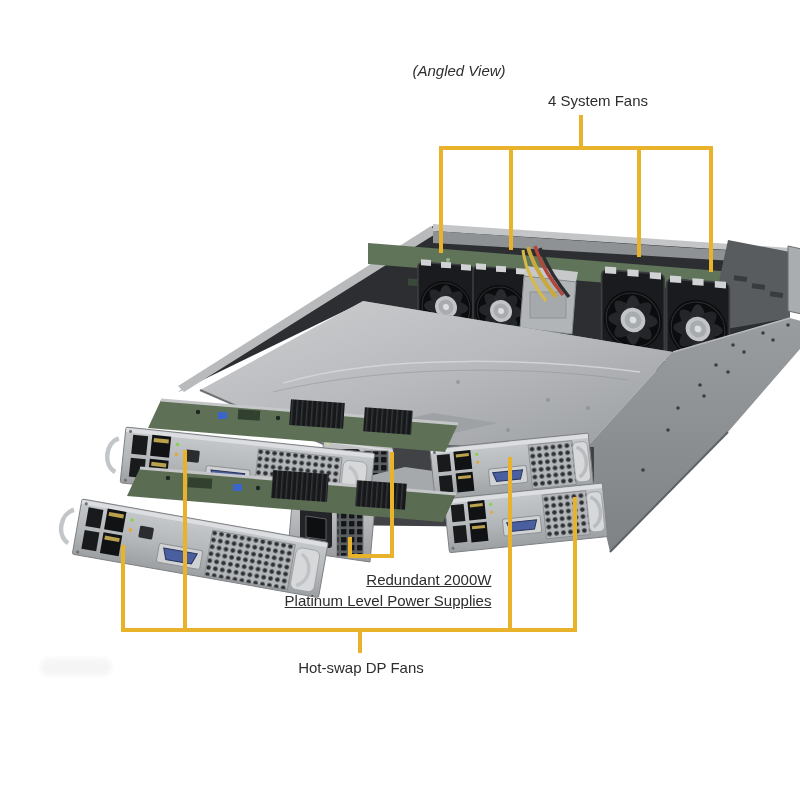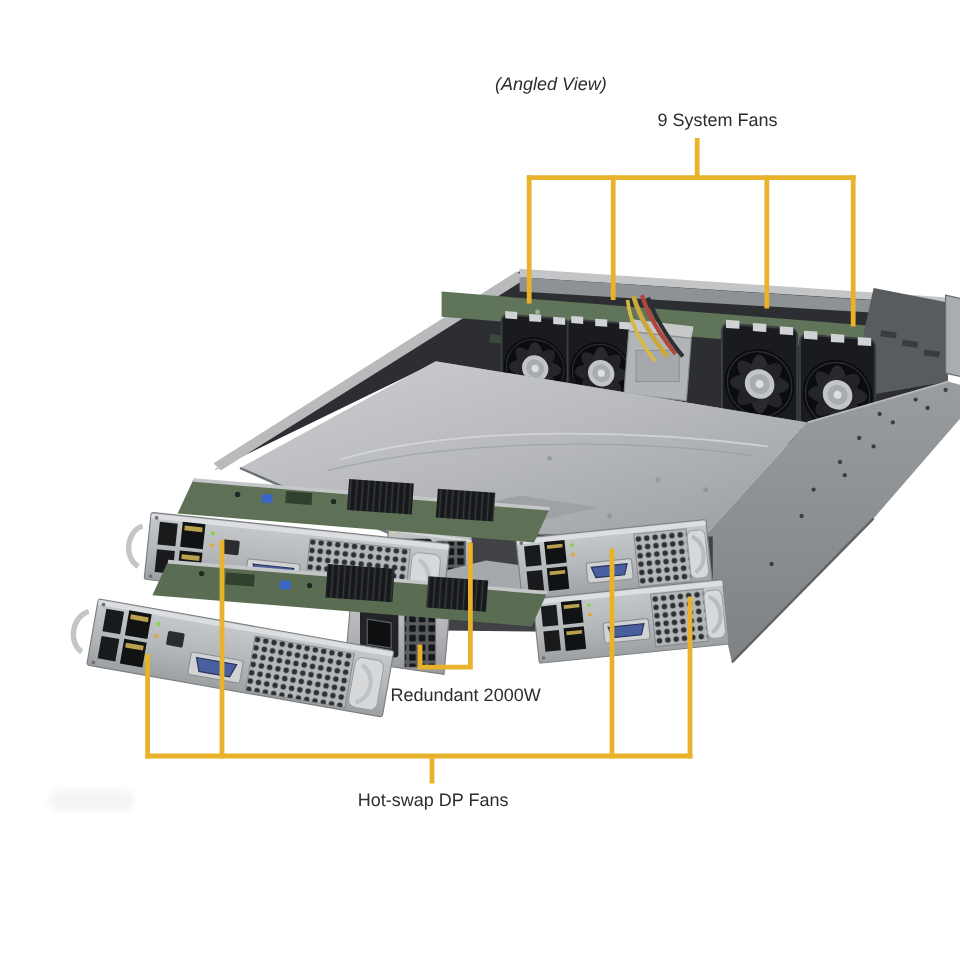--- a/index.html
+++ b/index.html
@@ -2,21 +2,21 @@
 <html style="--accent: #E8B32B; --text: #2D2D2D; --bg: #FFFFFF;"><head>
 <meta charset="utf-8">
 <style>
   html,body{margin:0;padding:0;background:#fff;}
   .stage{position:relative;width:800px;height:702px;background:var(--bg,#ffffff);overflow:hidden;
          font-family:"Liberation Sans",sans-serif;margin-left:28px;}
   .stage svg{position:absolute;left:0;top:0;}
   .lbl{position:absolute;transform:translateX(-50%);font-size:15px;color:var(--text,#2d2d2d);
        white-space:nowrap;z-index:5;}
   .lbl.italic{font-style:italic;}
-  .lbl.center2{text-align:right;line-height:21px;}
+  .lbl.center2{text-align:right;line-height:21px;text-decoration:underline;}
   .lbl.center2 span{display:block;}
   .watermark{position:absolute;left:12px;top:658px;width:72px;height:18px;border-radius:9px;
              background:#ebebed;opacity:.45;filter:blur(2px);z-index:1;}
 </style>
 </head>
 <body>
 
 <div class="stage">
 
   <svg width="800" height="800" viewBox="0 0 800 800">
@@ -262,22 +262,23 @@
         <line x1="482" y1="457" x2="482" y2="632"></line>
         <line x1="547" y1="497" x2="547" y2="632"></line>
         <line x1="93" y1="630" x2="549" y2="630"></line>
         <line x1="332" y1="630" x2="332" y2="653"></line>
       </g>
     </g>
   </svg>
 
   <div class="lbl italic" style="left:431px;top:62px">(Angled View)</div>
 
-  <div class="lbl" style="left:570px;top:92px">9 System Fans</div>
+  <div class="lbl" style="left:570px;top:92px">4 System Fans</div>
 
   <div class="lbl center2" style="left:360px;top:569px">
     <span>Redundant 2000W</span>
+    <span>Platinum Level Power Supplies</span>
   </div>
 
   <div class="lbl" style="left:333px;top:659px">Hot-swap DP Fans</div>
 
   <div class="watermark"></div>
 </div>
 
 </body></html>

